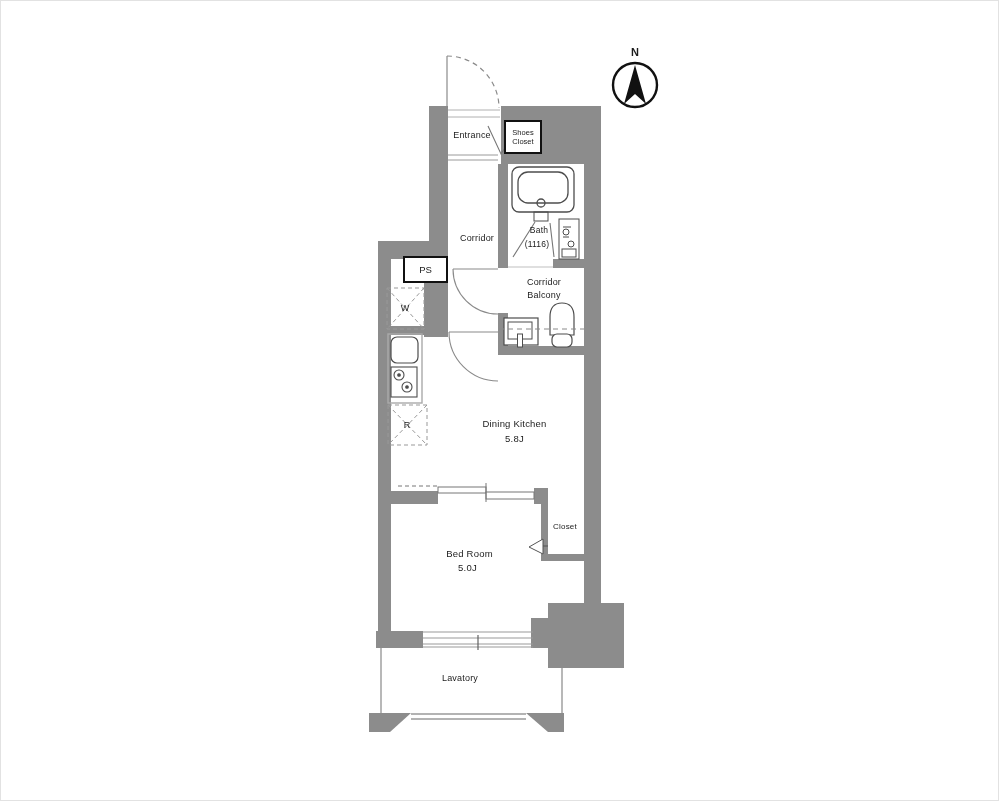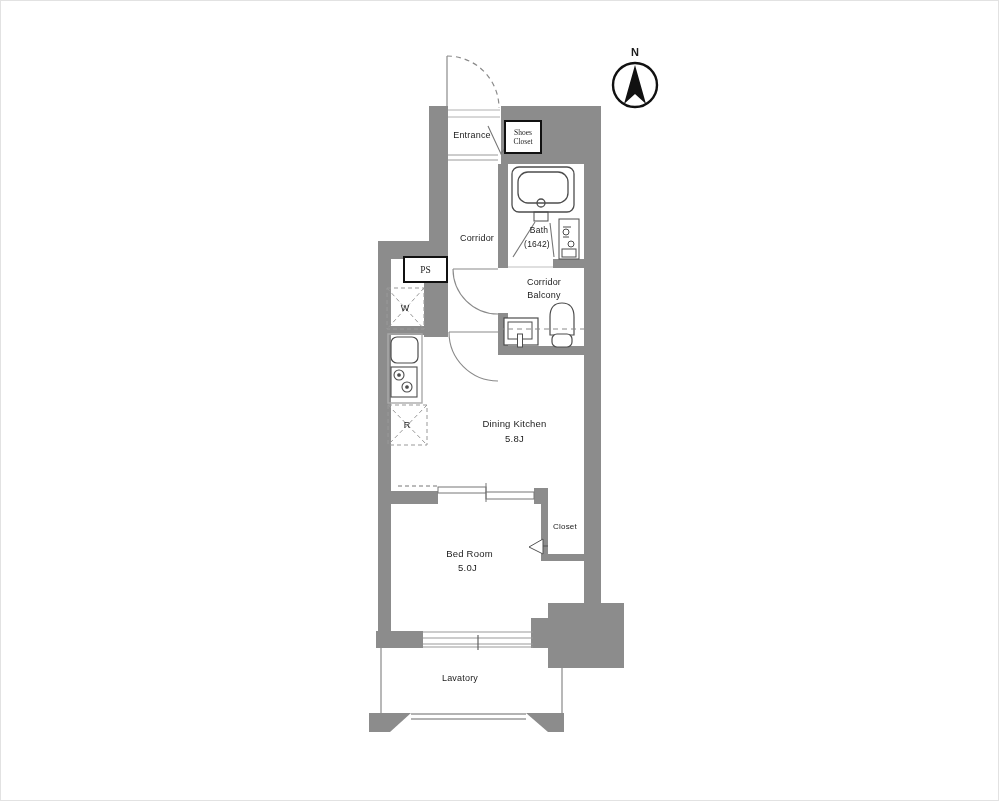--- a/index.html
+++ b/index.html
@@ -11,21 +11,21 @@
   svg.linework{position:absolute;left:0;top:0;pointer-events:none;}
   .label{position:absolute;transform:translate(-50%,-50%);
          color:var(--text,#1c1c1c);font-size:9px;line-height:1.15;
          white-space:nowrap;text-align:center;letter-spacing:.2px;}
   .lbl-n{font-size:11px;font-weight:700;}
   .lbl-sm{font-size:8px;}
   .lbl-md{font-size:8.5px;text-align:right;}
   .lbl-lg{font-size:9.5px;padding-left:19px;}
   .whitebox{position:absolute;background:#fff;border:2px solid var(--box,#111);
             box-sizing:border-box;display:flex;align-items:center;justify-content:center;
-            color:var(--text,#1c1c1c);font-family:Liberation Serif, serif;}
+            color:var(--text,#1c1c1c);}
   .whitebox .inner{text-align:center;font-size:7.5px;line-height:1.25;}
   .ps{font-size:9.5px;margin-left:14px;}
 </style>
 </head>
 <body>
 
 <div class="canvas">
 
   <div class="wall" style="left:428px;top:105px;width:19px;height:17px"></div>
   <div class="wall" style="left:500px;top:105px;width:100px;height:58px"></div>
@@ -164,21 +164,21 @@
     </div>
   </div>
   <div class="whitebox ps" style="left:388px;top:255px;width:45px;height:27px">
     <span>PS</span>
   </div>
 
   <div class="label lbl-n" style="left:634px;top:51px">N</div>
   <div class="label" style="left:471px;top:134px">Entrance</div>
   <div class="label" style="left:476px;top:237px">Corridor</div>
   <div class="label lbl-md" style="left:538px;top:230px">Bath</div>
-  <div class="label lbl-md" style="left:536px;top:244px">(1642)</div>
+  <div class="label lbl-md" style="left:536px;top:244px">(1116)</div>
   <div class="label" style="left:543px;top:281px">Corridor</div>
   <div class="label" style="left:543px;top:294px">Balcony</div>
   <div class="label" style="left:404px;top:307px">W</div>
   <div class="label" style="left:406px;top:424px">R</div>
   <div class="label lbl-lg" style="left:504px;top:423px">Dining Kitchen</div>
   <div class="label lbl-lg" style="left:504px;top:438px">5.8J</div>
   <div class="label lbl-lg" style="left:459px;top:553px">Bed Room</div>
   <div class="label lbl-lg" style="left:457px;top:567px">5.0J</div>
   <div class="label lbl-sm" style="left:564px;top:526px">Closet</div>
   <div class="label" style="left:459px;top:677px">Lavatory</div>

